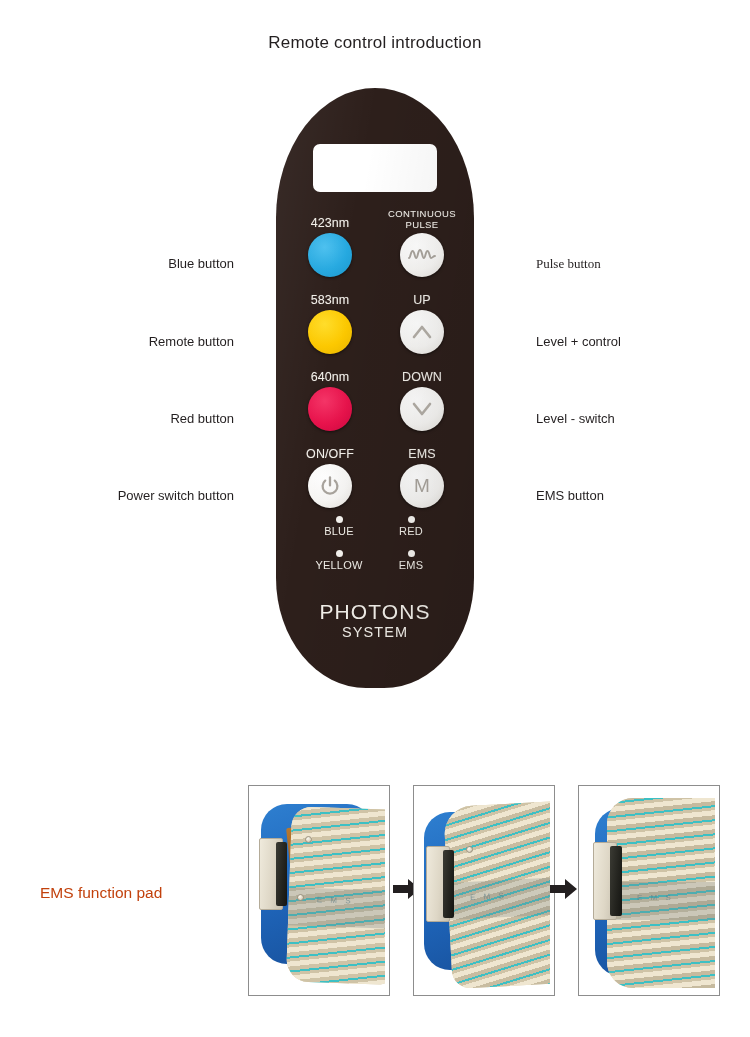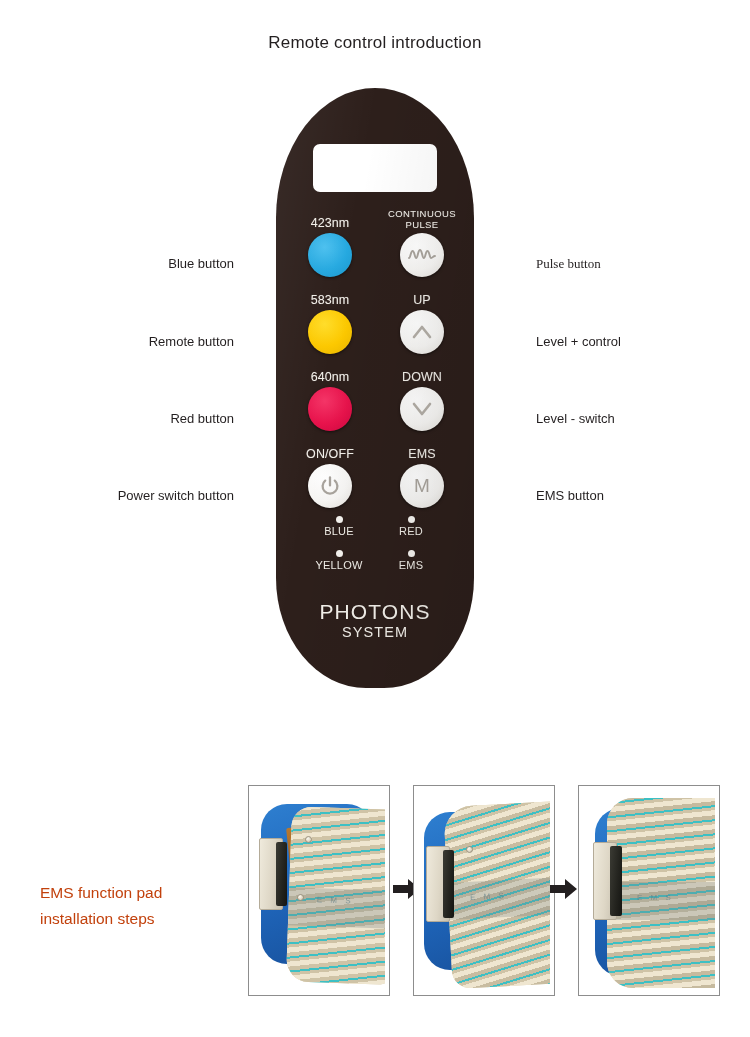--- a/index.html
+++ b/index.html
@@ -413,21 +413,20 @@
       <div class="brand-sub">SYSTEM</div>
     </div>
 
   </div>
 </div>
 
 <div class="steps-section">
 
   <div class="steps-caption">
     <div>EMS function pad</div>
-    <div>installation steps</div>
   </div>
 
   <div class="photo p1">
     <div class="photo-inner">
       <div class="belt-blue" style="left:8px; top:14px; width:112px; height:160px; border-radius:26px;"></div>
       <div class="copper" style="left:36px; top:36px; width:40px; height:58px; transform:rotate(-6deg); border-radius:2px;"></div>
       <div class="pad" style="left:36px; top:18px; width:104px; height:175px; border-radius:20px 6px 10px 22px;
                   transform: rotate(2deg); background:#ddd0b2;">
         <div class="pad-stripes" style="background: repeating-linear-gradient(172deg,
                       #efe6d0 0px, #efe6d0 5px,

